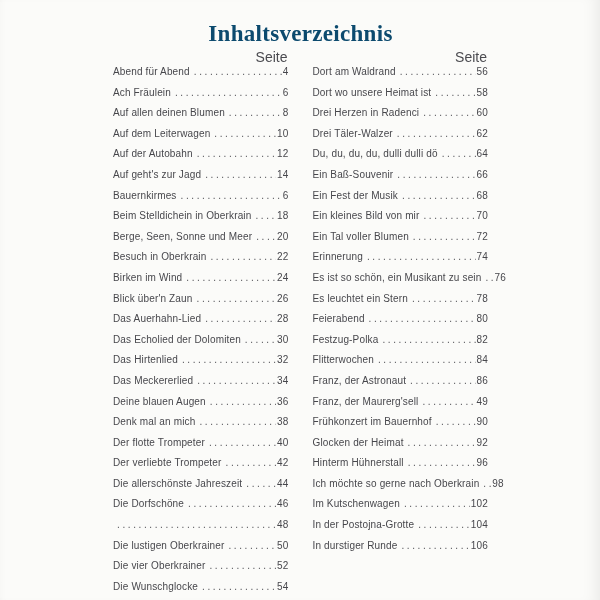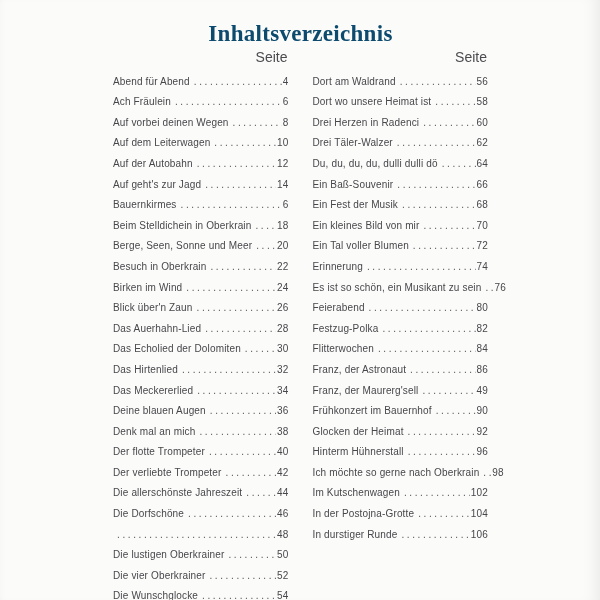--- a/index.html
+++ b/index.html
@@ -46,21 +46,21 @@
     line-height: 14px;
     padding-right: 1px;
   }
   ul.toc {
     list-style: none;
     margin: 2px 0 0 0;
     padding: 0;
   }
   ul.toc li.row {
     display: flex;
-    align-items: flex-end;
+    align-items: flex-start;
     height: 20.6px;
     font-size: 10px;
     color: #47474c;
     letter-spacing: 0.15px;
   }
   .row .t { white-space: nowrap; flex: 0 0 auto; }
   .row .leader {
     flex: 1 1 auto;
     overflow: hidden;
     white-space: nowrap;
@@ -93,21 +93,21 @@
               <span class="t">Abend für Abend</span>
               <span class="leader"></span>
               <span class="p">4</span>
             </li>
             <li class="row">
               <span class="t">Ach Fräulein</span>
               <span class="leader"></span>
               <span class="p">6</span>
             </li>
             <li class="row">
-              <span class="t">Auf vorbei deinen Wegen</span>
+              <span class="t">Auf allen deinen Blumen</span>
               <span class="leader"></span>
               <span class="p">8</span>
             </li>
             <li class="row">
               <span class="t">Auf dem Leiterwagen</span>
               <span class="leader"></span>
               <span class="p">10</span>
             </li>
             <li class="row">
               <span class="t">Auf der Autobahn</span>
@@ -270,20 +270,25 @@
             </li>
             <li class="row">
               <span class="t">Erinnerung</span>
               <span class="leader"></span>
               <span class="p">74</span>
             </li>
             <li class="row">
               <span class="t">Es ist so schön, ein Musikant zu sein</span>
               <span class="leader"></span>
               <span class="p">76</span>
+            </li>
+            <li class="row">
+              <span class="t">Es leuchtet ein Stern</span>
+              <span class="leader"></span>
+              <span class="p">78</span>
             </li>
             <li class="row">
               <span class="t">Feierabend</span>
               <span class="leader"></span>
               <span class="p">80</span>
             </li>
             <li class="row">
               <span class="t">Festzug-Polka</span>
               <span class="leader"></span>
               <span class="p">82</span>

